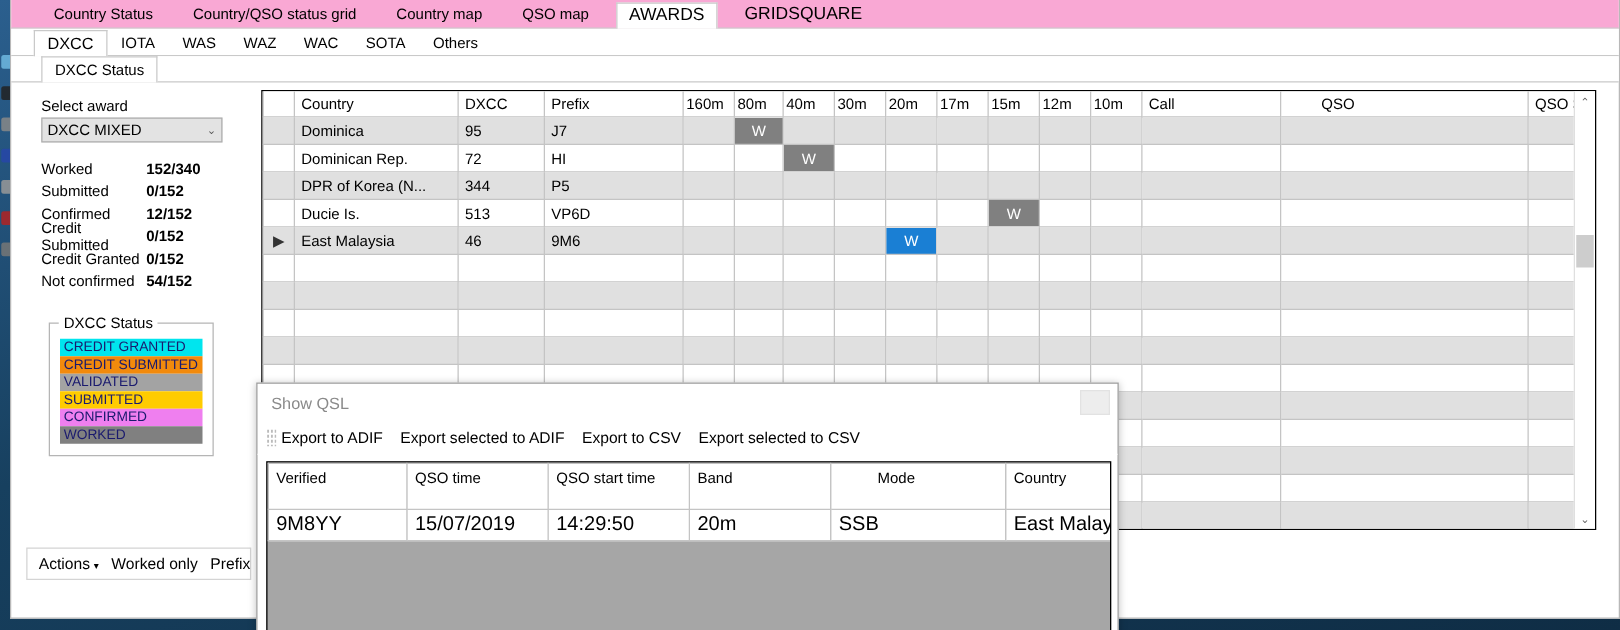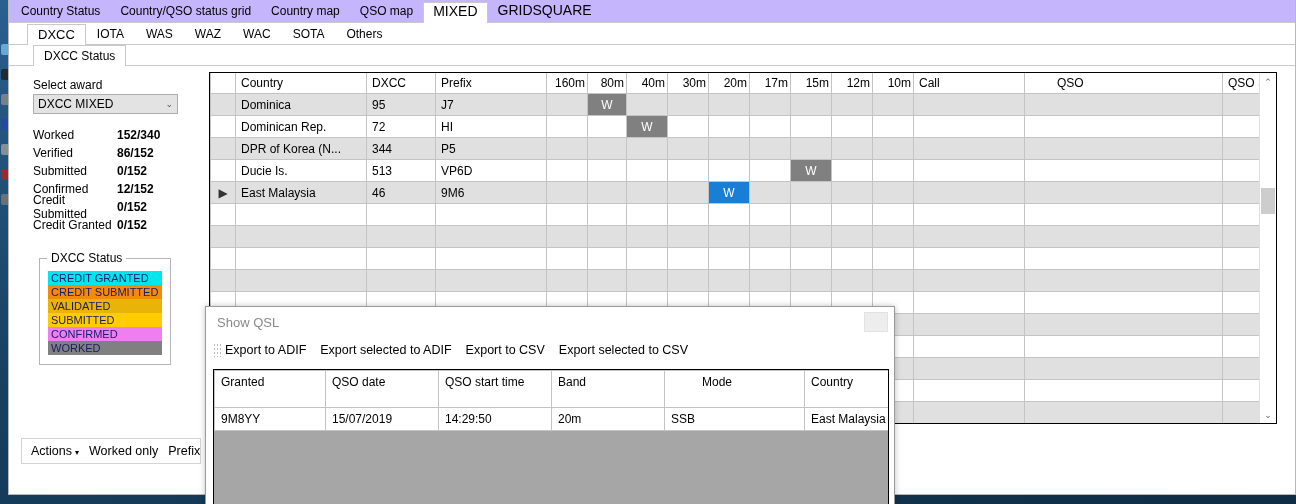--- a/index.html
+++ b/index.html
@@ -18,22 +18,22 @@
   #app-window{position:absolute;left:8px;top:0;width:1288px;height:495px;
     background:#fff;border:1px solid #b8b8b8;border-top:none;box-sizing:border-box;}
   #titlebar{height:30px;display:flex;align-items:center;background:#fff;border-bottom:1px solid #e8e8e8;}
   #app-icon{width:16px;height:14px;margin:0 8px 0 8px;position:relative;}
   .bar{position:absolute;bottom:0;width:2px;background:#3a3a3a;}
   #title-text{color:#777;font-size:13px;}
   #win-buttons{margin-left:auto;display:flex;height:30px;}
   .win-btn{width:45px;height:30px;display:flex;align-items:center;justify-content:center;color:#9a9a9a;font-size:13px;}
 
   
-  #tabs-l1{display:flex;align-items:flex-end;height:22px;padding-left:2px;
-    border-bottom:1px solid #c9c9c9;background:#c4b5fd;}
+  #tabs-l1{display:flex;align-items:flex-end;height:22px;padding-left:24px;
+    border-bottom:1px solid #c9c9c9;background:#f9a8d4;gap:12px;}
   .tab1{padding:3px 9px 3px 9px;font-size:12px;border:1px solid transparent;
     border-bottom:none;line-height:15px;white-space:nowrap;}
   .tab1.big{font-size:14px;padding:1px 9px 4px 9px;}
   .tab1.sel{border-color:#c9c9c9;background:#fff;position:relative;top:1px;}
 
   
   #tabs-l2{display:flex;align-items:flex-end;height:21px;padding-left:18px;
     border-bottom:1px solid #c9c9c9;background:#fff;}
   .tab2{padding:3px 10px;font-size:12px;border:1px solid transparent;border-bottom:none;line-height:14px;}
   .tab2.sel{border-color:#c9c9c9;background:#fff;position:relative;top:1px;font-size:13px;}
@@ -79,21 +79,21 @@
   #grid-wrap{position:absolute;left:200px;top:6px;width:1068px;height:352px;
     border:1px solid #000;box-sizing:border-box;background:#fff;overflow:hidden;}
   #grid-scroll{position:absolute;right:0;top:0;width:16px;height:100%;background:#fff;
     border-left:1px solid #dfdfdf;}
   .sb-arrow{height:17px;display:flex;align-items:center;justify-content:center;
     color:#606060;font-size:9px;}
   #sb-thumb{position:absolute;top:115px;left:1px;width:14px;height:26px;background:#cdcdcd;}
   table.grid{border-collapse:collapse;table-layout:fixed;width:1050px;}
   table.grid th{background:#fff;border:1px solid #c4c4c4;border-top:none;
     font-weight:normal;font-size:12px;text-align:left;padding:3px 5px;height:14px;}
-  table.grid th.num{text-align:right;padding:3px 2px;}
+  table.grid th.num{text-align:left;padding:3px 2px;}
   table.grid td{border:1px solid #c4c4c4;font-size:12px;padding:2px 5px;height:17px;
     overflow:hidden;white-space:nowrap;}
   tr.alt td{background:#e0e0e0;}
   tr.row td{background:#fff;}
   td.sel-marker{text-align:center;color:#333;font-size:9px;padding:0;}
   td.bandcell{padding:0;text-align:center;color:#fff;font-size:11px;}
   td.w-worked{background:#808080 !important;}
   td.w-sel{background:#1a7fd4 !important;}
 
   
@@ -105,21 +105,21 @@
   #qsl-min{margin-left:auto;margin-right:6px;width:22px;height:18px;background:#ededed;
     border:1px solid #e2e2e2;}
   #qsl-toolbar{height:26px;display:flex;align-items:center;border-bottom:1px solid #fff;
     font-size:12.5px;padding-left:2px;}
   .qtb{margin-right:14px;white-space:nowrap;}
   #qsl-grid-wrap{position:absolute;left:7px;top:62px;width:676px;height:148px;
     border:1px solid #000;box-sizing:border-box;background:#a6a6a6;overflow:hidden;}
   table.qsl{border-collapse:collapse;table-layout:fixed;width:100%;}
   table.qsl th{background:#fff;border:1px solid #c4c4c4;font-weight:normal;
     font-size:12px;text-align:left;padding:4px 6px;height:24px;vertical-align:top;}
-  table.qsl td{background:#fff;border:1px solid #c4c4c4;font-size:12px;padding:3px 6px;height:16px;}
+  table.qsl td{background:#fff;border:1px solid #c4c4c4;font-size:16px;padding:3px 6px;height:16px;}
 </style>
 </head>
 <body>
 
 <div id="desktop-bg"></div>
 <div id="desktop-icons">
   <div class="desk-ico" style="background:#6fb8e0"></div>
   <div class="desk-ico" style="background:#222"></div>
   <div class="desk-ico" style="background:#888"></div>
   <div class="desk-ico" style="background:#2747a8"></div>
@@ -129,21 +129,21 @@
 </div>
 
 <div id="app-window">
 
 
   <div id="tabs-l1">
       <div class="tab1"><span>Country Status</span></div>
       <div class="tab1"><span>Country/QSO status grid</span></div>
       <div class="tab1"><span>Country map</span></div>
       <div class="tab1"><span>QSO map</span></div>
-      <div class="tab1 sel big"><span>MIXED</span></div>
+      <div class="tab1 sel big"><span>AWARDS</span></div>
       <div class="tab1 big"><span>GRIDSQUARE</span></div>
     </div>
   <div id="tabs-l2">
       <div class="tab2 sel"><span>DXCC</span></div>
       <div class="tab2"><span>IOTA</span></div>
       <div class="tab2"><span>WAS</span></div>
       <div class="tab2"><span>WAZ</span></div>
       <div class="tab2"><span>WAC</span></div>
       <div class="tab2"><span>SOTA</span></div>
       <div class="tab2"><span>Others</span></div>
@@ -157,47 +157,47 @@
     <div id="left-panel">
       <div id="select-award-label">Select award</div>
       <div id="award-select">
         <span>DXCC MIXED</span>
         <span class="caret">⌄</span>
       </div>
       <div id="stats">
           <div class="stat-row">
             <span class="stat-label">Worked</span>
             <span class="stat-value">152/340</span>
-          </div>
-          <div class="stat-row">
-            <span class="stat-label">Verified</span>
-            <span class="stat-value">86/152</span>
           </div>
           <div class="stat-row">
             <span class="stat-label">Submitted</span>
             <span class="stat-value">0/152</span>
           </div>
           <div class="stat-row">
             <span class="stat-label">Confirmed</span>
             <span class="stat-value">12/152</span>
           </div>
           <div class="stat-row">
             <span class="stat-label">Credit Submitted</span>
             <span class="stat-value">0/152</span>
           </div>
           <div class="stat-row">
             <span class="stat-label">Credit Granted</span>
             <span class="stat-value">0/152</span>
           </div>
+          <div class="stat-row">
+            <span class="stat-label">Not confirmed</span>
+            <span class="stat-value">54/152</span>
+          </div>
         </div>
       <div id="legend-box">
         <div id="legend-title">DXCC Status</div>
       <div class="legend-item" style="background: rgb(0, 229, 238);">CREDIT GRANTED</div>
           <div class="legend-item" style="background: rgb(242, 138, 12);">CREDIT SUBMITTED</div>
-          <div class="legend-item" style="background: #eab308;">VALIDATED</div>
+          <div class="legend-item" style="background: #a3a3a3;">VALIDATED</div>
           <div class="legend-item" style="background: rgb(255, 204, 0);">SUBMITTED</div>
           <div class="legend-item" style="background: rgb(239, 127, 239);">CONFIRMED</div>
           <div class="legend-item" style="background: rgb(128, 128, 128);">WORKED</div>
         </div>
     </div>
 
     <div id="bottom-toolbar">
       <span class="grip"></span>
       <span class="tb-item"><span>Actions</span><span id="actions-caret">▾</span></span>
       <span class="tb-item">Worked only</span>
@@ -515,22 +515,22 @@
         <span class="grip"></span>
       <span class="qtb">Export to ADIF</span>
           <span class="qtb">Export selected to ADIF</span>
           <span class="qtb">Export to CSV</span>
           <span class="qtb">Export selected to CSV</span>
         </div>
       <div id="qsl-grid-wrap">
         <table class="qsl">
           <thead>
               <tr id="qsl-head-row">
-                <th style="width: 98px;">Granted</th>
-                <th style="width: 100px;">QSO date</th>
+                <th style="width: 98px;">Verified</th>
+                <th style="width: 100px;">QSO time</th>
                 <th style="width: 100px;">QSO start time</th>
                 <th style="width: 100px;">Band</th>
                 <th style="width: 96px; padding-left: 37px;">Mode</th>
                 <th style="width: 102px;">Country</th>
                 <th style="width: 80px;">QSL Sent status</th>
               </tr>
             </thead>
           <tbody id="qsl-body">
               <tr>
                 <td>9M8YY</td>

